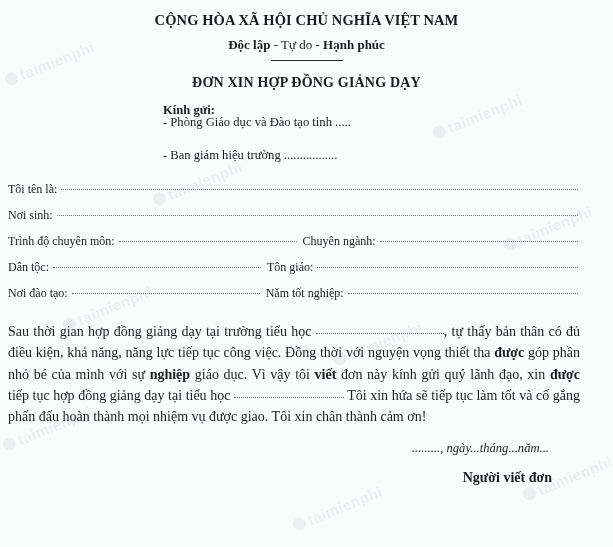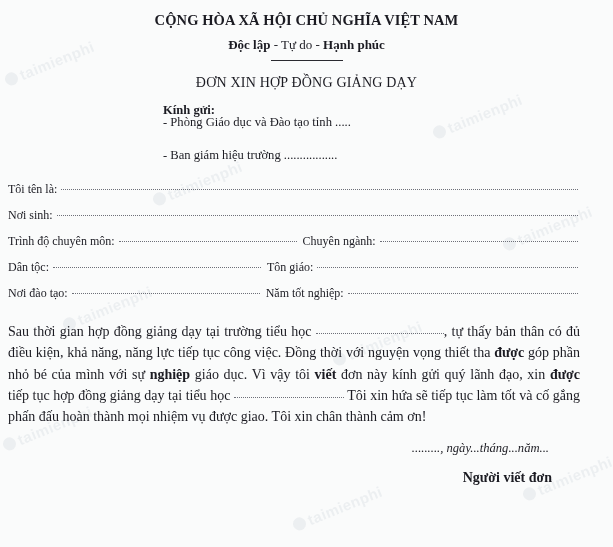--- a/index.html
+++ b/index.html
@@ -74,21 +74,21 @@
 
   .rule {
     width: 72px;
     height: 1px;
     background: #2a2a30;
     margin: 8px auto 0 auto;
   }
 
   .doc-title {
     font-size: 14px;
-    font-weight: 400;
+    font-weight: 700;
     letter-spacing: .2px;
     padding-top: 14px;
     line-height: 1.1;
   }
 
   
   .recipient-block {
     padding-top: 13px;
     padding-left: 163px;
     font-size: 12.6px;

